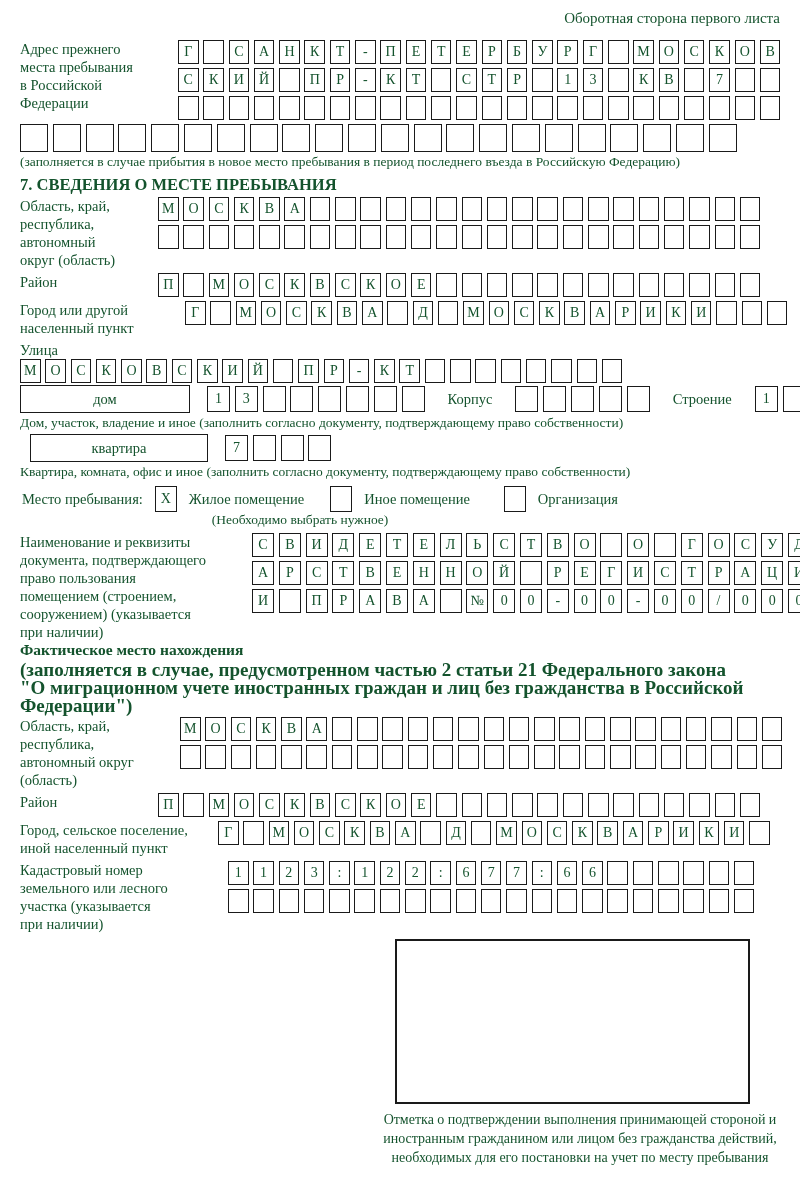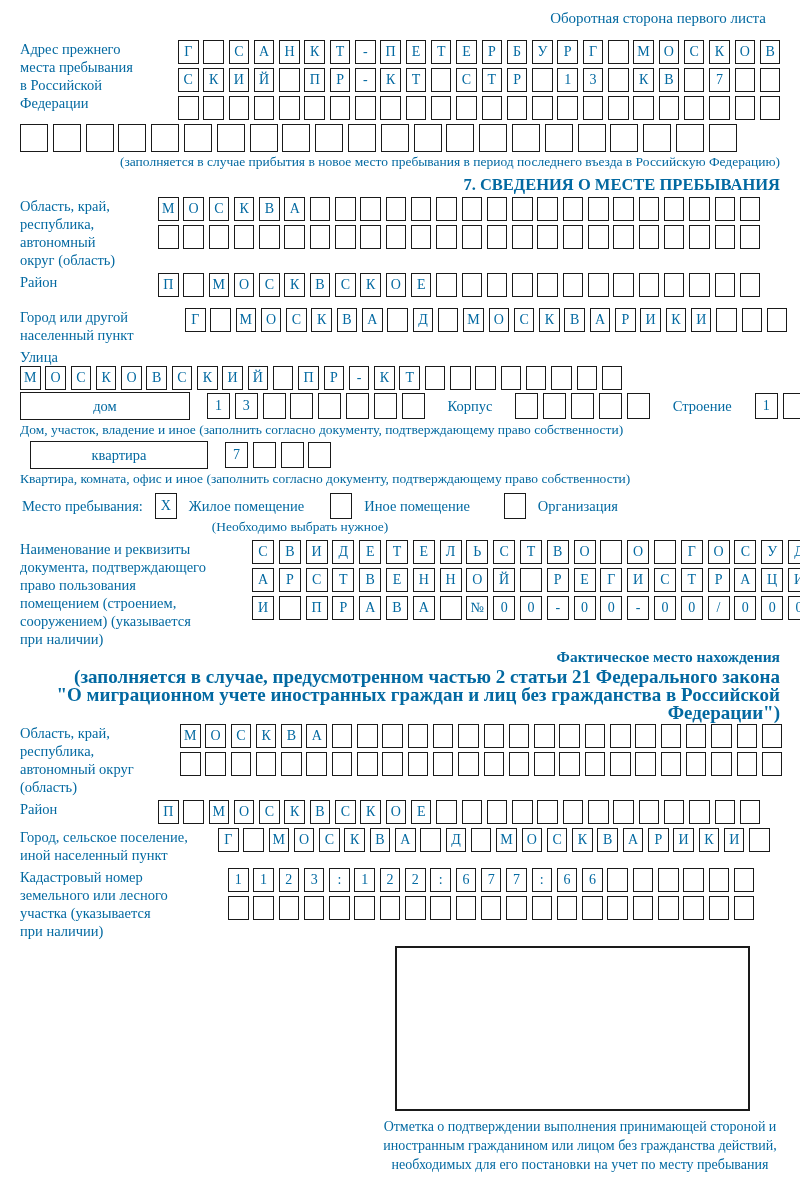--- a/index.html
+++ b/index.html
@@ -1,26 +1,26 @@
 <!DOCTYPE html>
 <html lang="ru"><head>
 <meta charset="utf-8">
 <style>
   html,body{margin:0;padding:0;background:#fff;}
   .page{
     width:800px;height:1180px;box-sizing:border-box;
-    padding:10px 20px 0 20px;
+    padding:10px 6px 0 20px;
     font-family:"Liberation Serif","DejaVu Serif",serif;
-    color:#0369a1;background:#fff;overflow:hidden;
+    color:#14532d;background:#fff;overflow:hidden;
   }
   .hdr-note{text-align:right;font-size:15px;padding-right:14px;height:18px;}
   .pre{white-space:pre-line;}
   .lbl{font-size:14.5px;line-height:18px;}
   .cap{font-size:13.5px;}
-  .center{text-align:right;}
+  .center{text-align:left;}
   .bold{font-weight:bold;}
 
   .field{display:flex;align-items:flex-start;}
   .rows{display:flex;flex-direction:column;gap:4px;}
   .cellrow{display:flex;gap:4.8px;}
   .cell{
     width:20.5px;height:24px;border:1.5px solid #1a1a1a;box-sizing:border-box;
     display:flex;align-items:center;justify-content:center;
     font-size:14px;background:#fff;flex:0 0 auto;
   }
@@ -270,21 +270,21 @@
         <span class="cell"></span>
         <span class="cell"></span>
         <span class="cell"></span>
         <span class="cell"></span>
         <span class="cell"></span>
         <span class="cell"></span>
         <span class="cell"></span>
       </div>
   </div>
 
-  <div class="field" style="margin-top:11px;">
+  <div class="field" style="margin-top:4px;">
     <div class="lbl pre w-gor">Город или другой
 населенный пункт</div>
     <div class="cellrow">
         <span class="cell">Г</span>
         <span class="cell"></span>
         <span class="cell">М</span>
         <span class="cell">О</span>
         <span class="cell">С</span>
         <span class="cell">К</span>
         <span class="cell">В</span>

